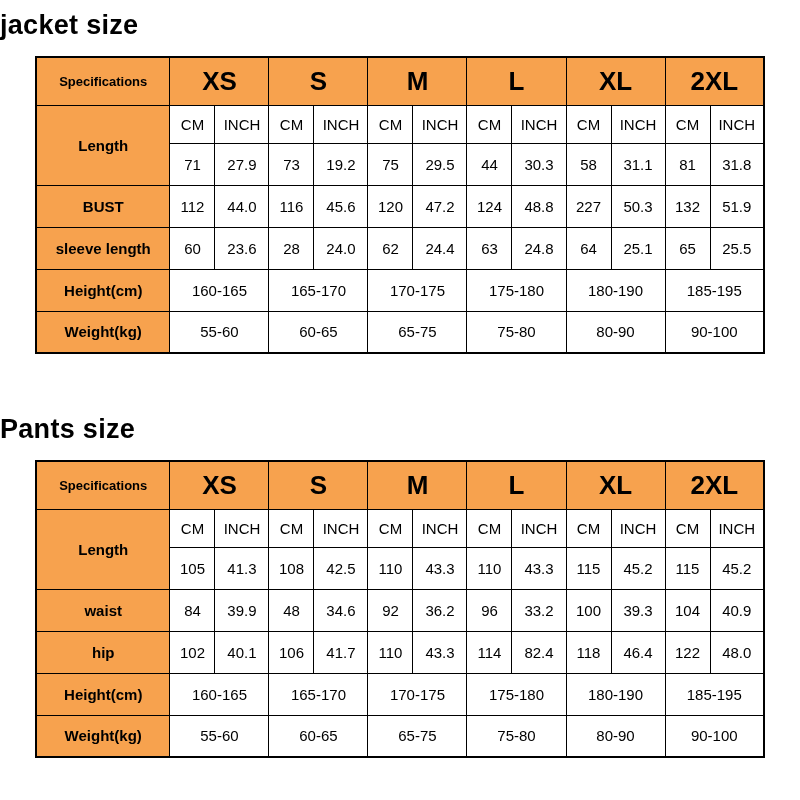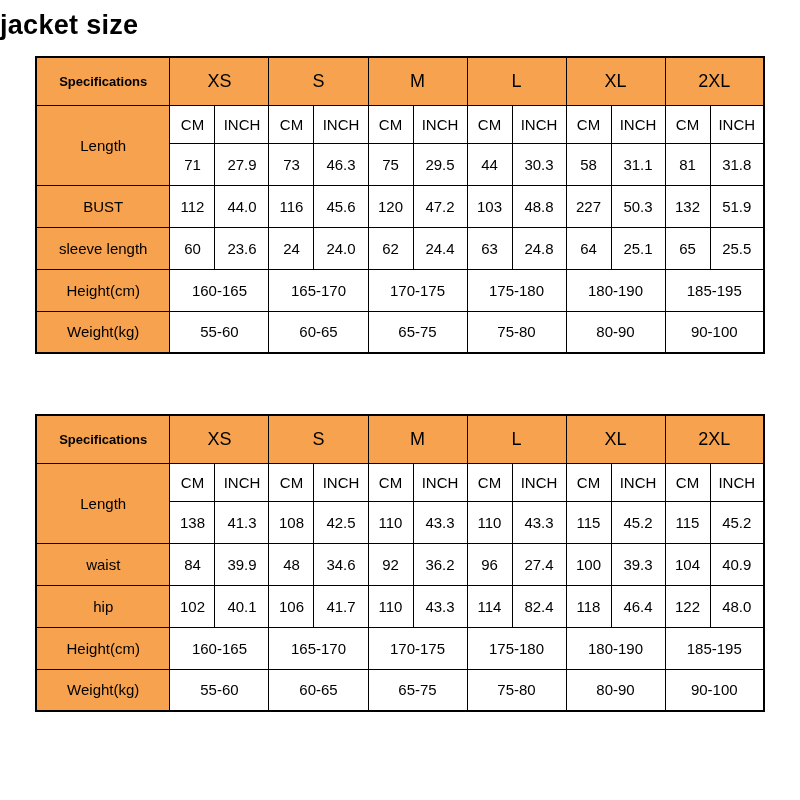--- a/index.html
+++ b/index.html
@@ -32,24 +32,24 @@
     text-align:center;
     vertical-align:middle;
     padding:0;
     font-size:15px;
     overflow:hidden;
     white-space:nowrap;
   }
   .size-table .orange { background:var(--accent); }
   .r-head { height:48px; }
   .r-head .spec { font-size:13px; font-weight:700; }
-  .r-head .sz { font-size:18px; font-weight:400; }
+  .r-head .sz { font-size:26px; font-weight:700; }
   .r-unit { height:38px; }
   .r-val { height:42px; }
-  .lb { font-size:15px; font-weight:400;margin-top:44px; }
+  .lb { font-size:15px; font-weight:700;margin-top:44px; }
 </style>
 </head>
 <body>
 
 <div class="page">
 
   <div class="section">
     <h1 class="table-title">jacket size</h1>
     <table class="size-table">
       <colgroup>
@@ -89,50 +89,50 @@
           <td class="un">INCH</td>
           <td class="un">CM</td>
           <td class="un">INCH</td>
           <td class="un">CM</td>
           <td class="un">INCH</td>
         </tr>
         <tr class="r-val">
           <td class="vl">71</td>
           <td class="vl">27.9</td>
           <td class="vl">73</td>
-          <td class="vl">46.3</td>
+          <td class="vl">19.2</td>
           <td class="vl">75</td>
           <td class="vl">29.5</td>
           <td class="vl">44</td>
           <td class="vl">30.3</td>
           <td class="vl">58</td>
           <td class="vl">31.1</td>
           <td class="vl">81</td>
           <td class="vl">31.8</td>
         </tr>
         <tr class="r-val">
           <td class="orange lb">BUST</td>
           <td class="vl">112</td>
           <td class="vl">44.0</td>
           <td class="vl">116</td>
           <td class="vl">45.6</td>
           <td class="vl">120</td>
           <td class="vl">47.2</td>
-          <td class="vl">103</td>
+          <td class="vl">124</td>
           <td class="vl">48.8</td>
           <td class="vl">227</td>
           <td class="vl">50.3</td>
           <td class="vl">132</td>
           <td class="vl">51.9</td>
         </tr>
         <tr class="r-val">
           <td class="orange lb">sleeve length</td>
           <td class="vl">60</td>
           <td class="vl">23.6</td>
-          <td class="vl">24</td>
+          <td class="vl">28</td>
           <td class="vl">24.0</td>
           <td class="vl">62</td>
           <td class="vl">24.4</td>
           <td class="vl">63</td>
           <td class="vl">24.8</td>
           <td class="vl">64</td>
           <td class="vl">25.1</td>
           <td class="vl">65</td>
           <td class="vl">25.5</td>
         </tr>
@@ -152,20 +152,21 @@
           <td class="rg" colspan="2">65-75</td>
           <td class="rg" colspan="2">75-80</td>
           <td class="rg" colspan="2">80-90</td>
           <td class="rg" colspan="2">90-100</td>
         </tr>
       </tbody>
     </table>
   </div>
 
   <div class="section">
+    <h1 class="table-title">Pants size</h1>
     <table class="size-table">
       <colgroup>
         <col style="width:134px">
         <col style="width:45px">
           <col style="width:54px">
         <col style="width:45px">
           <col style="width:54px">
         <col style="width:45px">
           <col style="width:54px">
         <col style="width:45px">
@@ -194,21 +195,21 @@
           <td class="un">CM</td>
           <td class="un">INCH</td>
           <td class="un">CM</td>
           <td class="un">INCH</td>
           <td class="un">CM</td>
           <td class="un">INCH</td>
           <td class="un">CM</td>
           <td class="un">INCH</td>
         </tr>
         <tr class="r-val">
-          <td class="vl">138</td>
+          <td class="vl">105</td>
           <td class="vl">41.3</td>
           <td class="vl">108</td>
           <td class="vl">42.5</td>
           <td class="vl">110</td>
           <td class="vl">43.3</td>
           <td class="vl">110</td>
           <td class="vl">43.3</td>
           <td class="vl">115</td>
           <td class="vl">45.2</td>
           <td class="vl">115</td>
@@ -216,21 +217,21 @@
         </tr>
         <tr class="r-val">
           <td class="orange lb">waist</td>
           <td class="vl">84</td>
           <td class="vl">39.9</td>
           <td class="vl">48</td>
           <td class="vl">34.6</td>
           <td class="vl">92</td>
           <td class="vl">36.2</td>
           <td class="vl">96</td>
-          <td class="vl">27.4</td>
+          <td class="vl">33.2</td>
           <td class="vl">100</td>
           <td class="vl">39.3</td>
           <td class="vl">104</td>
           <td class="vl">40.9</td>
         </tr>
         <tr class="r-val">
           <td class="orange lb">hip</td>
           <td class="vl">102</td>
           <td class="vl">40.1</td>
           <td class="vl">106</td>

